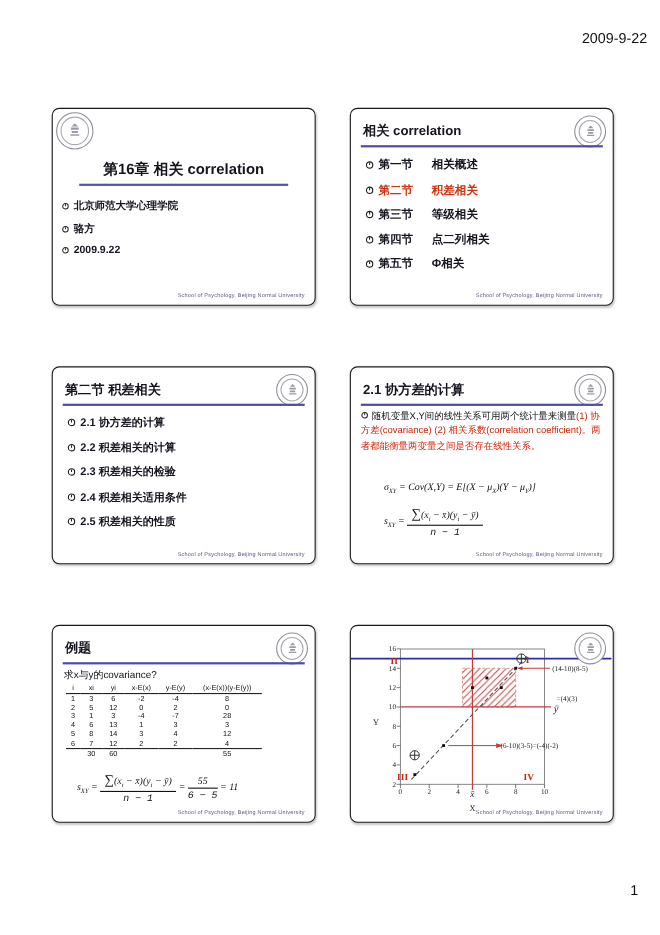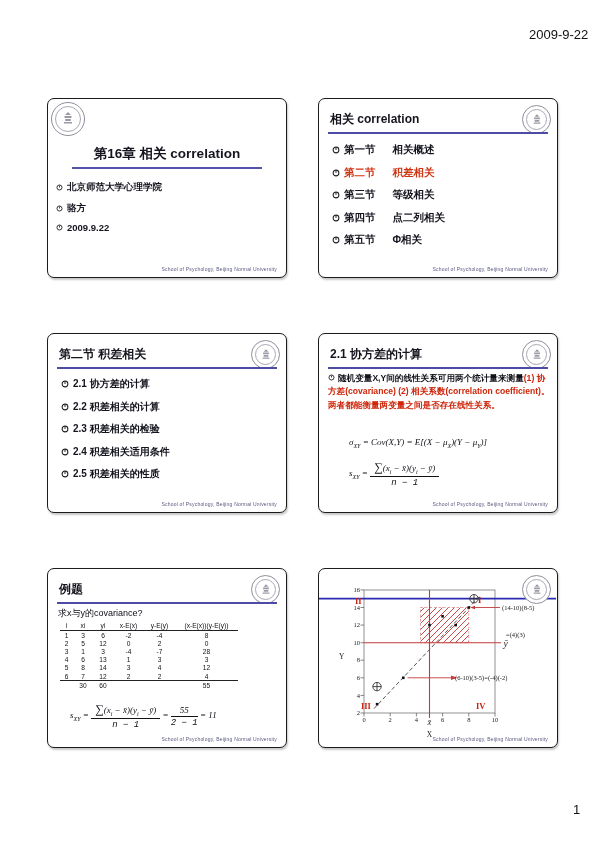--- a/index.html
+++ b/index.html
@@ -43,21 +43,21 @@
 
   
   .s2 .list { position:absolute; left:13px; top:44px; }
   .s2 .li { font-size:10.5px; margin-bottom:8.5px; }
   .s2 .sec { margin-right:13px;font-family:Liberation Serif, serif; }
   .red-item { color:#cf3412; }
   .s3 .list { position:absolute; left:13px; top:43px; }
   .s3 .li { font-size:10px; margin-bottom:8.5px; }
 
   
-  .s4 .para { position:absolute; left:9px; right:6px; top:38px; font-size:8.6px; font-weight:bold;
+  .s4 .para { position:absolute; left:9px; right:6px; top:38px; font-size:8.6px; font-weight:normal;
               line-height:1.55; color:#101018; }
   .para .red { color:#cf2408; }
   .formula { position:absolute; font-family:"Liberation Serif", serif; font-style:italic;
              color:#101018; font-size:9px; }
   .formula sub { font-size:6px; font-style:italic; }
   .f1 { left:30px; top:103px; }
   .f2 { left:30px; top:126px; }
   .frac { display:inline-block; text-align:center; vertical-align:middle; }
   .frac .num { display:block; border-bottom:0.9px solid #111; padding:0 4px 1px; }
   .frac .den { display:block; padding-top:1px;font-family:Liberation Mono, monospace; }
@@ -367,21 +367,21 @@
     <div class="formula f3">
       <span>s</span><sub>XY</sub>
       <span>=</span>
       <span class="frac">
         <span class="num"><span class="sum">∑</span><span>(x</span><sub>i</sub><span> − x̄)(y</span><sub>i</sub><span> − ȳ)</span></span>
         <span class="den">n − 1</span>
       </span>
       <span>=</span>
       <span class="frac">
         <span class="num">55</span>
-        <span class="den">2 − 1</span>
+        <span class="den">6 − 5</span>
       </span>
       <span>= 11</span>
     </div>
     <div class="slide-foot">School of Psychology, Beijing Normal University</div>
   </div>
 
   <div class="slide s6">
     <svg class="chart-svg" width="237" height="177" viewBox="0 0 237 177">
       <defs>
         <pattern id="hatch" width="6" height="6" patternUnits="userSpaceOnUse">

